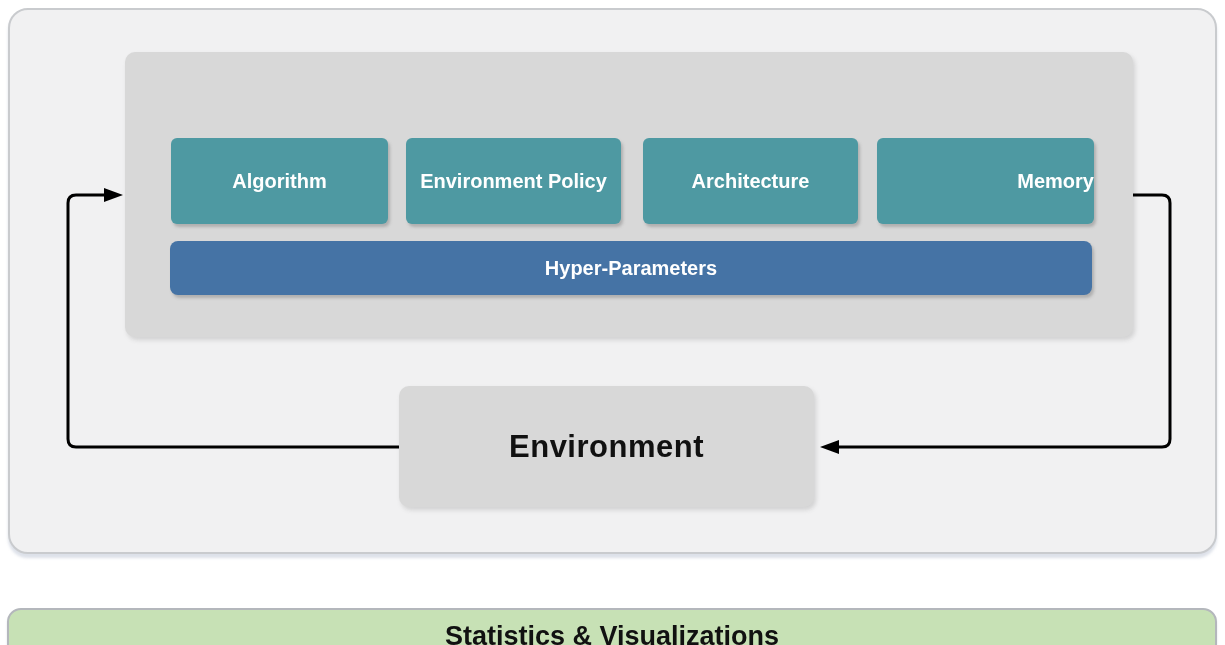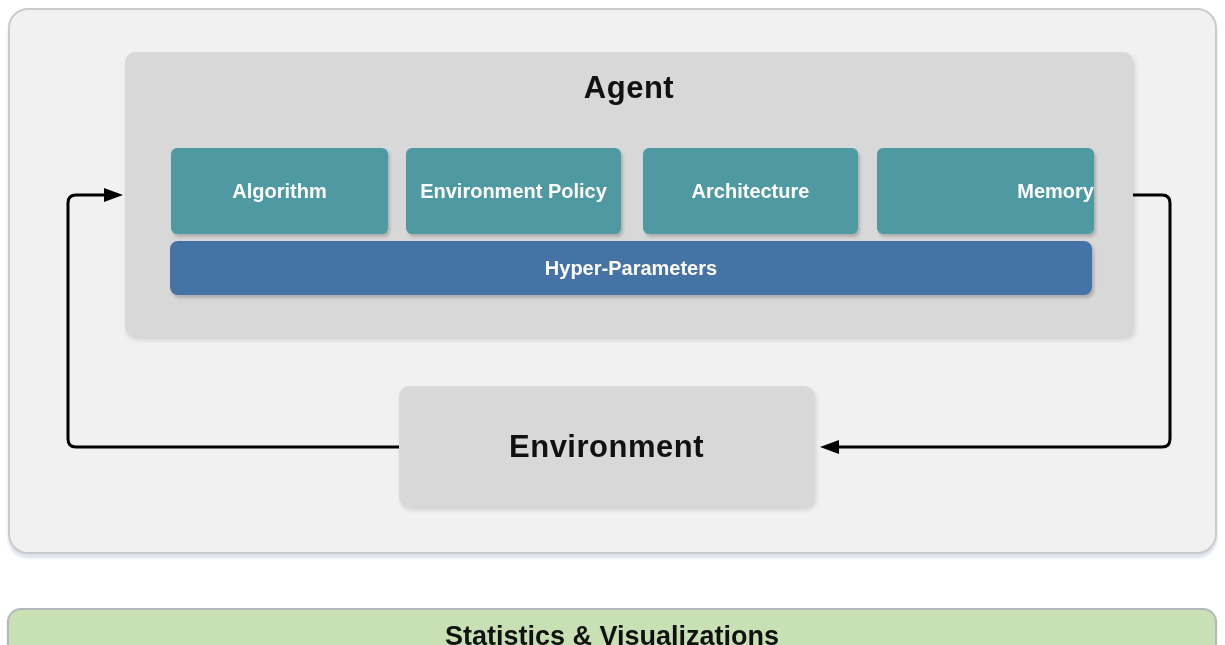--- a/index.html
+++ b/index.html
@@ -33,21 +33,21 @@
     border-radius:10px;
     box-shadow:2px 3px 4px rgba(120,120,120,0.25);
   }
   .agent-title{
     position:absolute;left:125px;top:70px;width:1008px;
     text-align:center;
     font-size:31px;font-weight:bold;color:var(--text-dark);
     letter-spacing:0.5px;
   }
   .module{
-    position:absolute;top:148px;height:86px;
+    position:absolute;top:138px;height:86px;
     background:var(--module-teal);
     border-radius:6px;
     box-shadow:2px 3px 3px rgba(100,100,100,0.35);
     display:flex;align-items:center;justify-content:center;
     color:var(--text-light);font-size:20px;font-weight:bold;
   }
   .module-algorithm{left:171px;width:217px;}
   .module-exploration{left:406px;width:215px;}
   .module-architecture{left:643px;width:215px;}
   .module-memory{left:877px;width:217px;justify-content:flex-end;}
@@ -90,21 +90,20 @@
 </style>
 </head>
 <body>
 
 <div class="stage">
 
   <div class="outer-panel"></div>
 
   <div class="agent-box"></div>
 
-  <div class="agent-title">Agent</div>
 
   <div class="module module-algorithm">
     <span>Algorithm</span>
   </div>
 
   <div class="module module-exploration">
     <span>Environment Policy</span>
   </div>
 
   <div class="module module-architecture">

